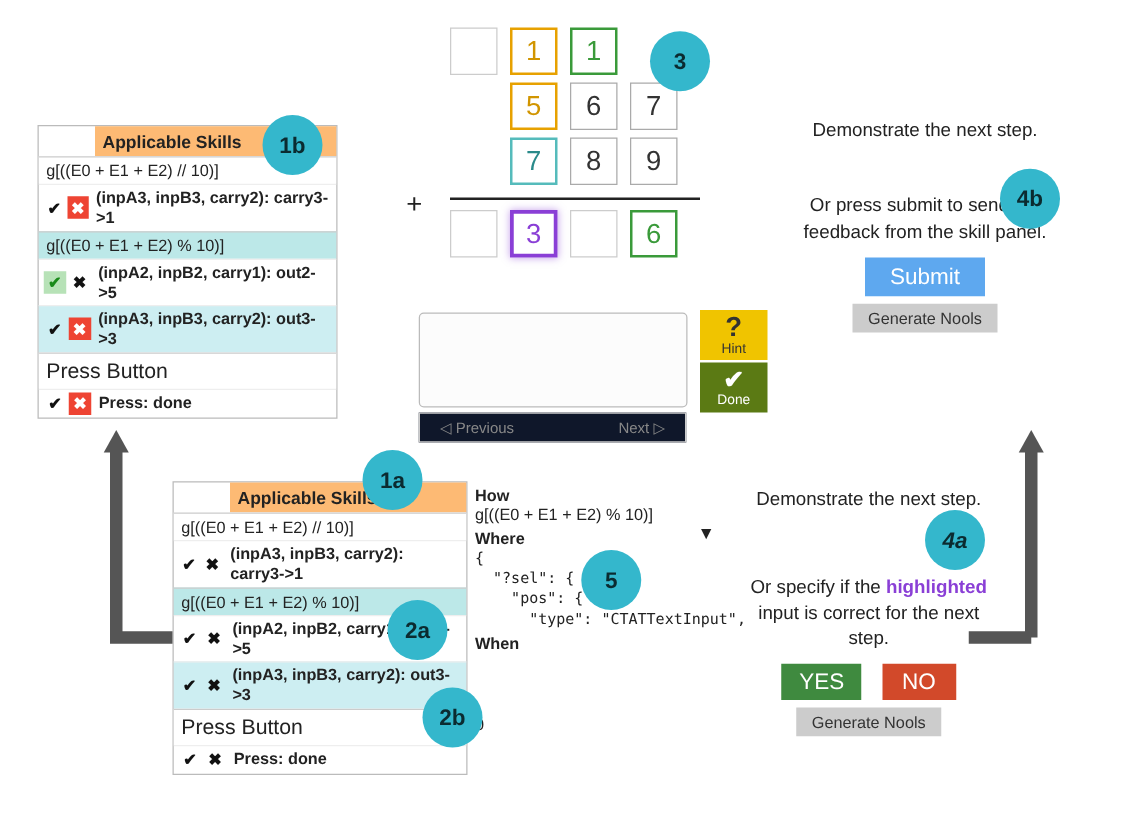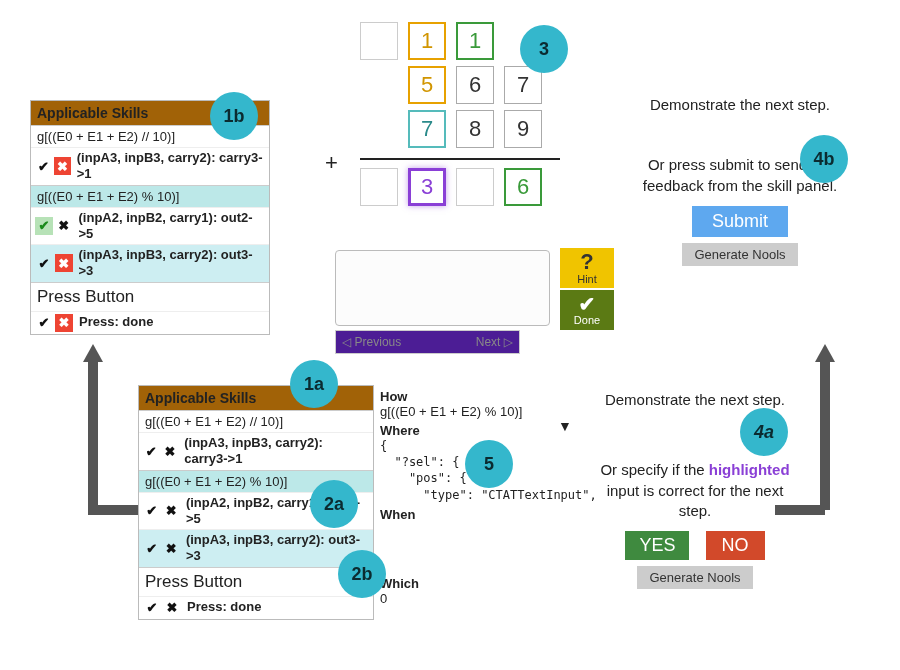--- a/index.html
+++ b/index.html
@@ -15,21 +15,22 @@
   }
   .panel {
     background: #fff;
     border: 1px solid #bbb;
     position: absolute;
   }
   .panel-title {
     font-weight: bold;
     font-size: 14px;
     padding: 4px 6px;
-    background: #a16207;
+    background: #fdba74;
+    margin-left: 45px;
   }
   .skill-header {
     font-size: 13px;
     padding: 3px 6px;
     border-top: 1px solid #ccc;
     background: #fff;
   }
   .skill-header.hl { background: #bce8e8; }
   .skill-row {
     display: flex;
@@ -90,23 +91,23 @@
   .hint-btn { background:#f0c400; color:#333; width:54px; height:40px; display:flex; flex-direction:column; align-items:center; justify-content:center; font-size:11px; }
   .hint-btn .q { font-size:22px; font-weight:bold; line-height:1; }
   .done-btn { background:#5b7a14; color:#fff; width:54px; height:40px; display:flex; flex-direction:column; align-items:center; justify-content:center; font-size:11px; margin-top:2px; }
   .done-btn .ck { font-size:20px; font-weight:bold; line-height:1; }
 
   .feedback-box {
     position:absolute; left:335px; top:250px; width:215px; height:76px;
     border:1px solid #bbb; background:#fcfcfc; border-radius:4px;
   }
   .prevnext {
-    position:absolute; left:335px; top:330px; width:185px; height:24px;
+    position:absolute; left:335px; top:330px; width:214px; height:24px;
     display:flex; justify-content:space-between; align-items:center;
-    background:#4c1d95; border:1px solid #ccc; font-size:12px; color:#888; padding:0 6px;
+    background:#0f172a; border:1px solid #ccc; font-size:12px; color:#888; padding:0 16px;
   }
 
   
   .instr {
     position:absolute; font-size:15px; text-align:center; line-height:1.35;
   }
   .submit-btn {
     background:#5ea8ef; color:#fff; font-size:18px; padding:5px 20px; border:none; display:inline-block;
   }
   .gennools {
@@ -251,21 +252,20 @@
 <div class="howpanel">
   <div class="how-label">How</div>
   <div>g[((E0 + E1 + E2) % 10)]</div>
   <div class="how-label">Where</div>
   <div class="mono">{
   "?sel": {
     "pos": {
       "type": "CTATTextInput",</div>
   <div class="how-label">When</div>
   <div style="height:50px"></div>
-  <div class="how-label">Which</div>
   <div>0</div>
 </div>
 <div class="tri-down">▼</div>
 
 <div class="instr" style="left:640px; top:95px; width:200px;">
   <div>Demonstrate the next step.</div>
   <div style="height:40px"></div>
   <div>Or press submit to send the feedback from the skill panel.</div>
   <div style="margin-top:10px"><button class="submit-btn">Submit</button></div>
   <div><button class="gennools">Generate Nools</button></div>

